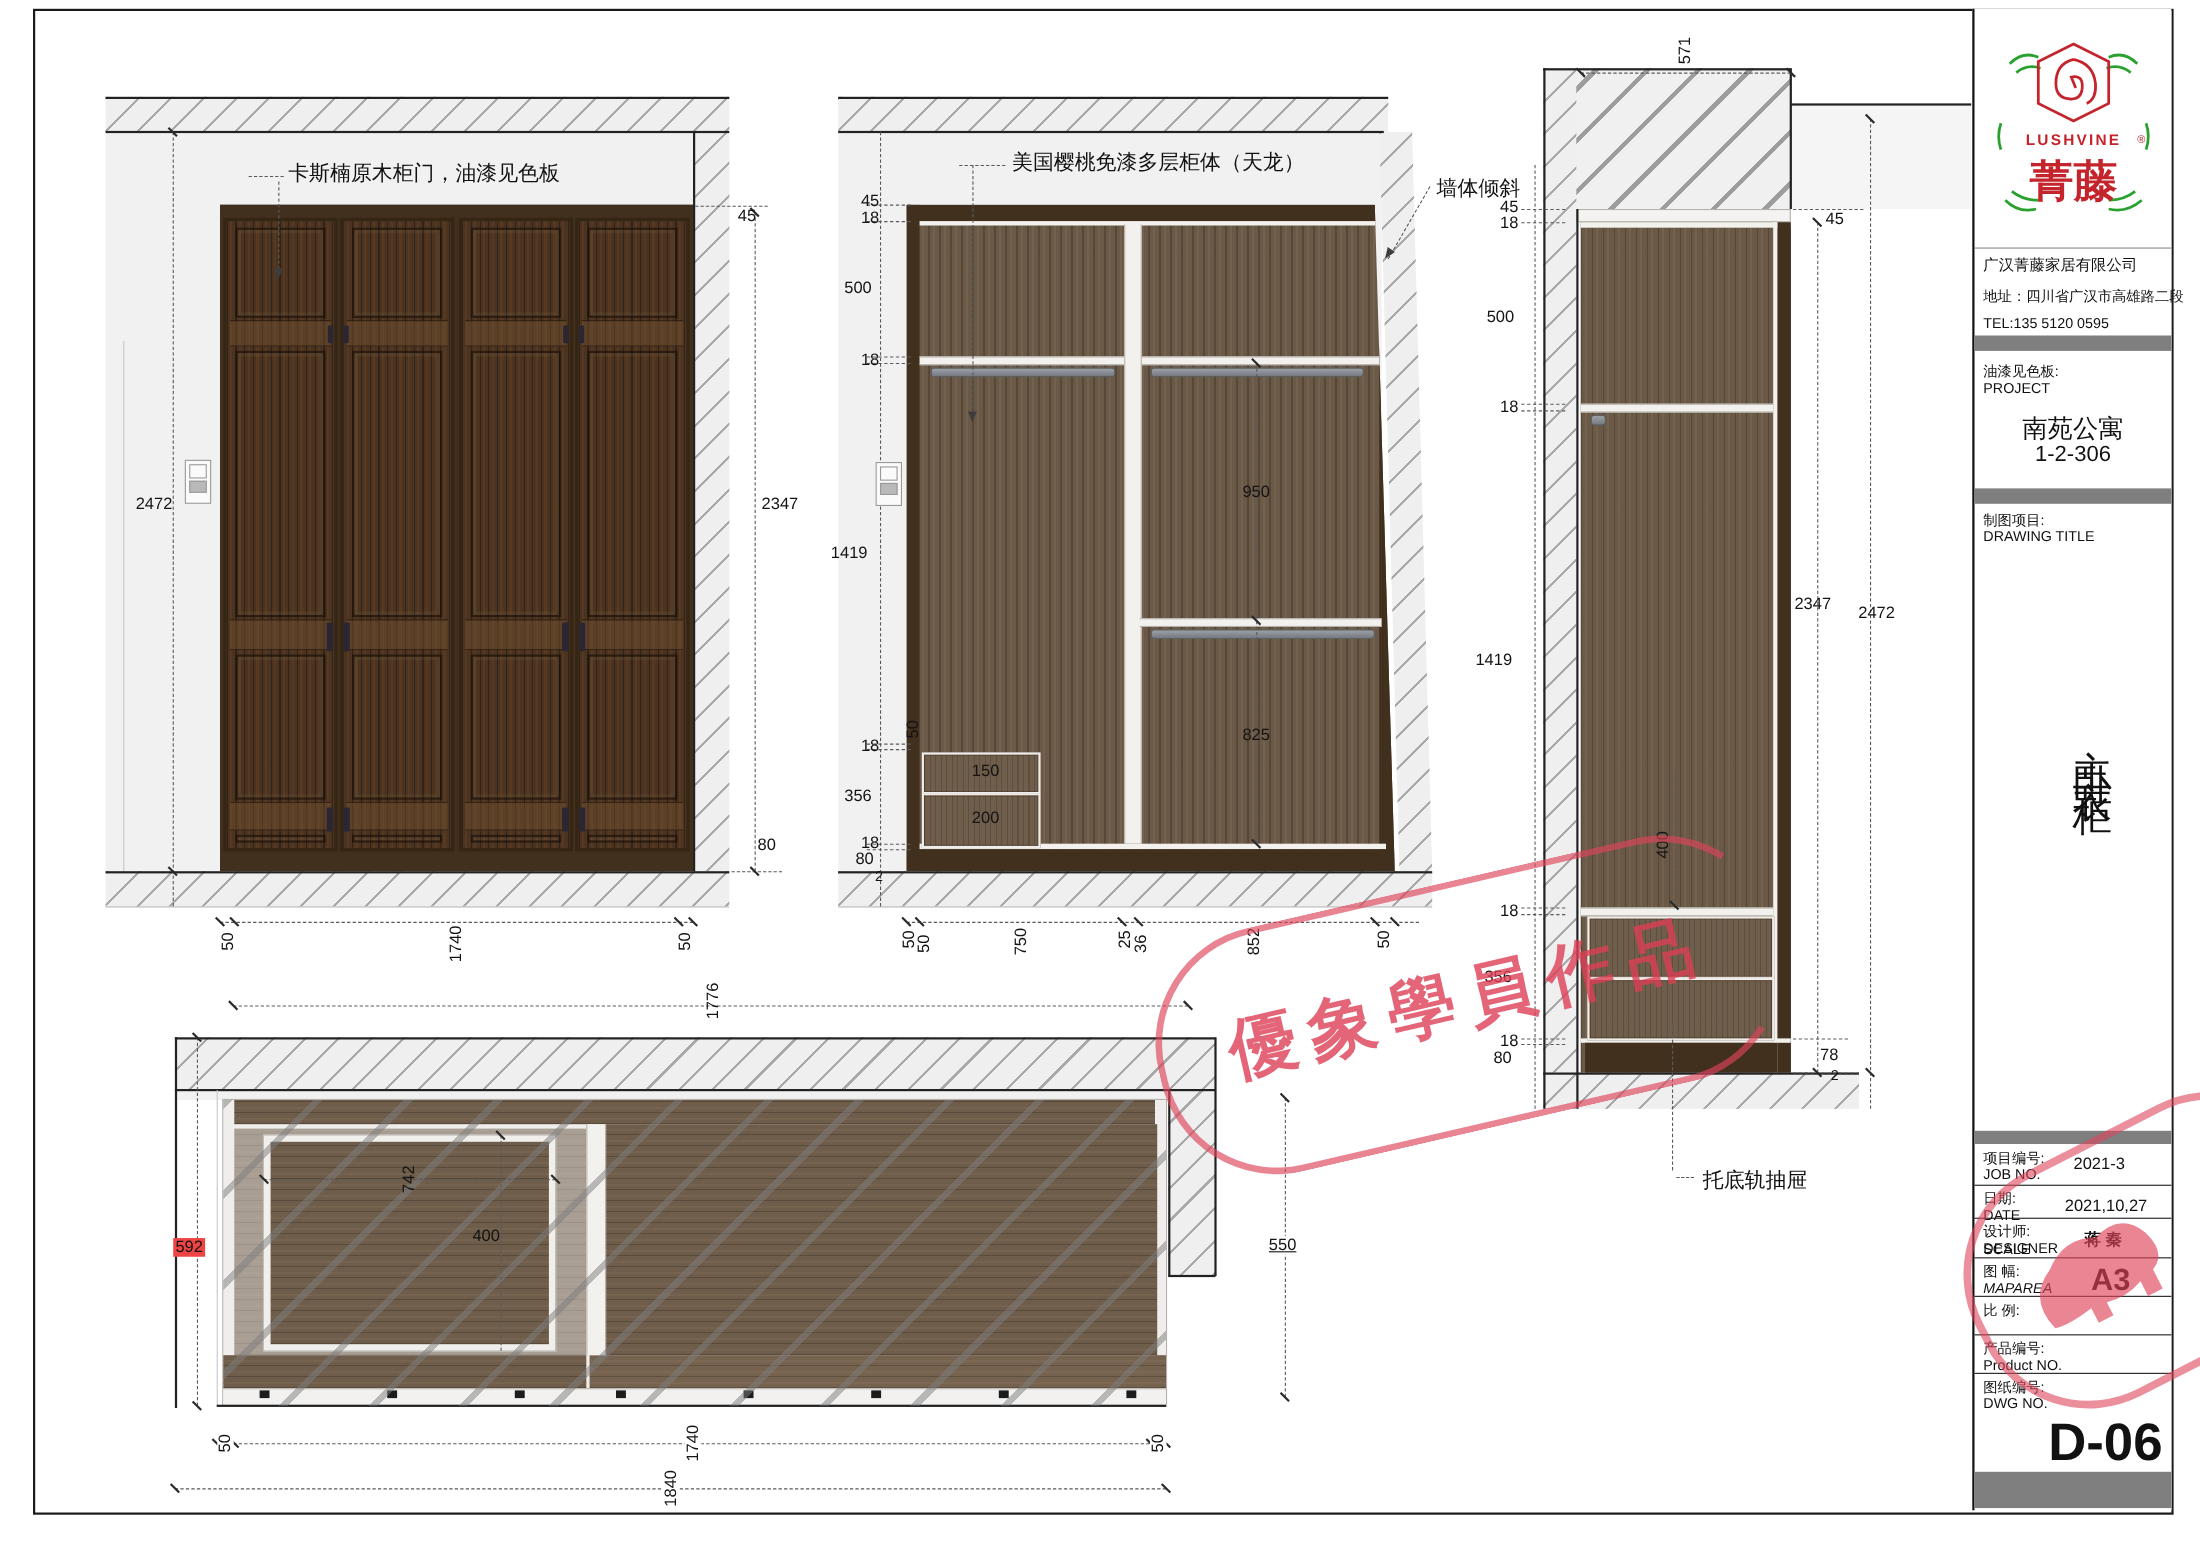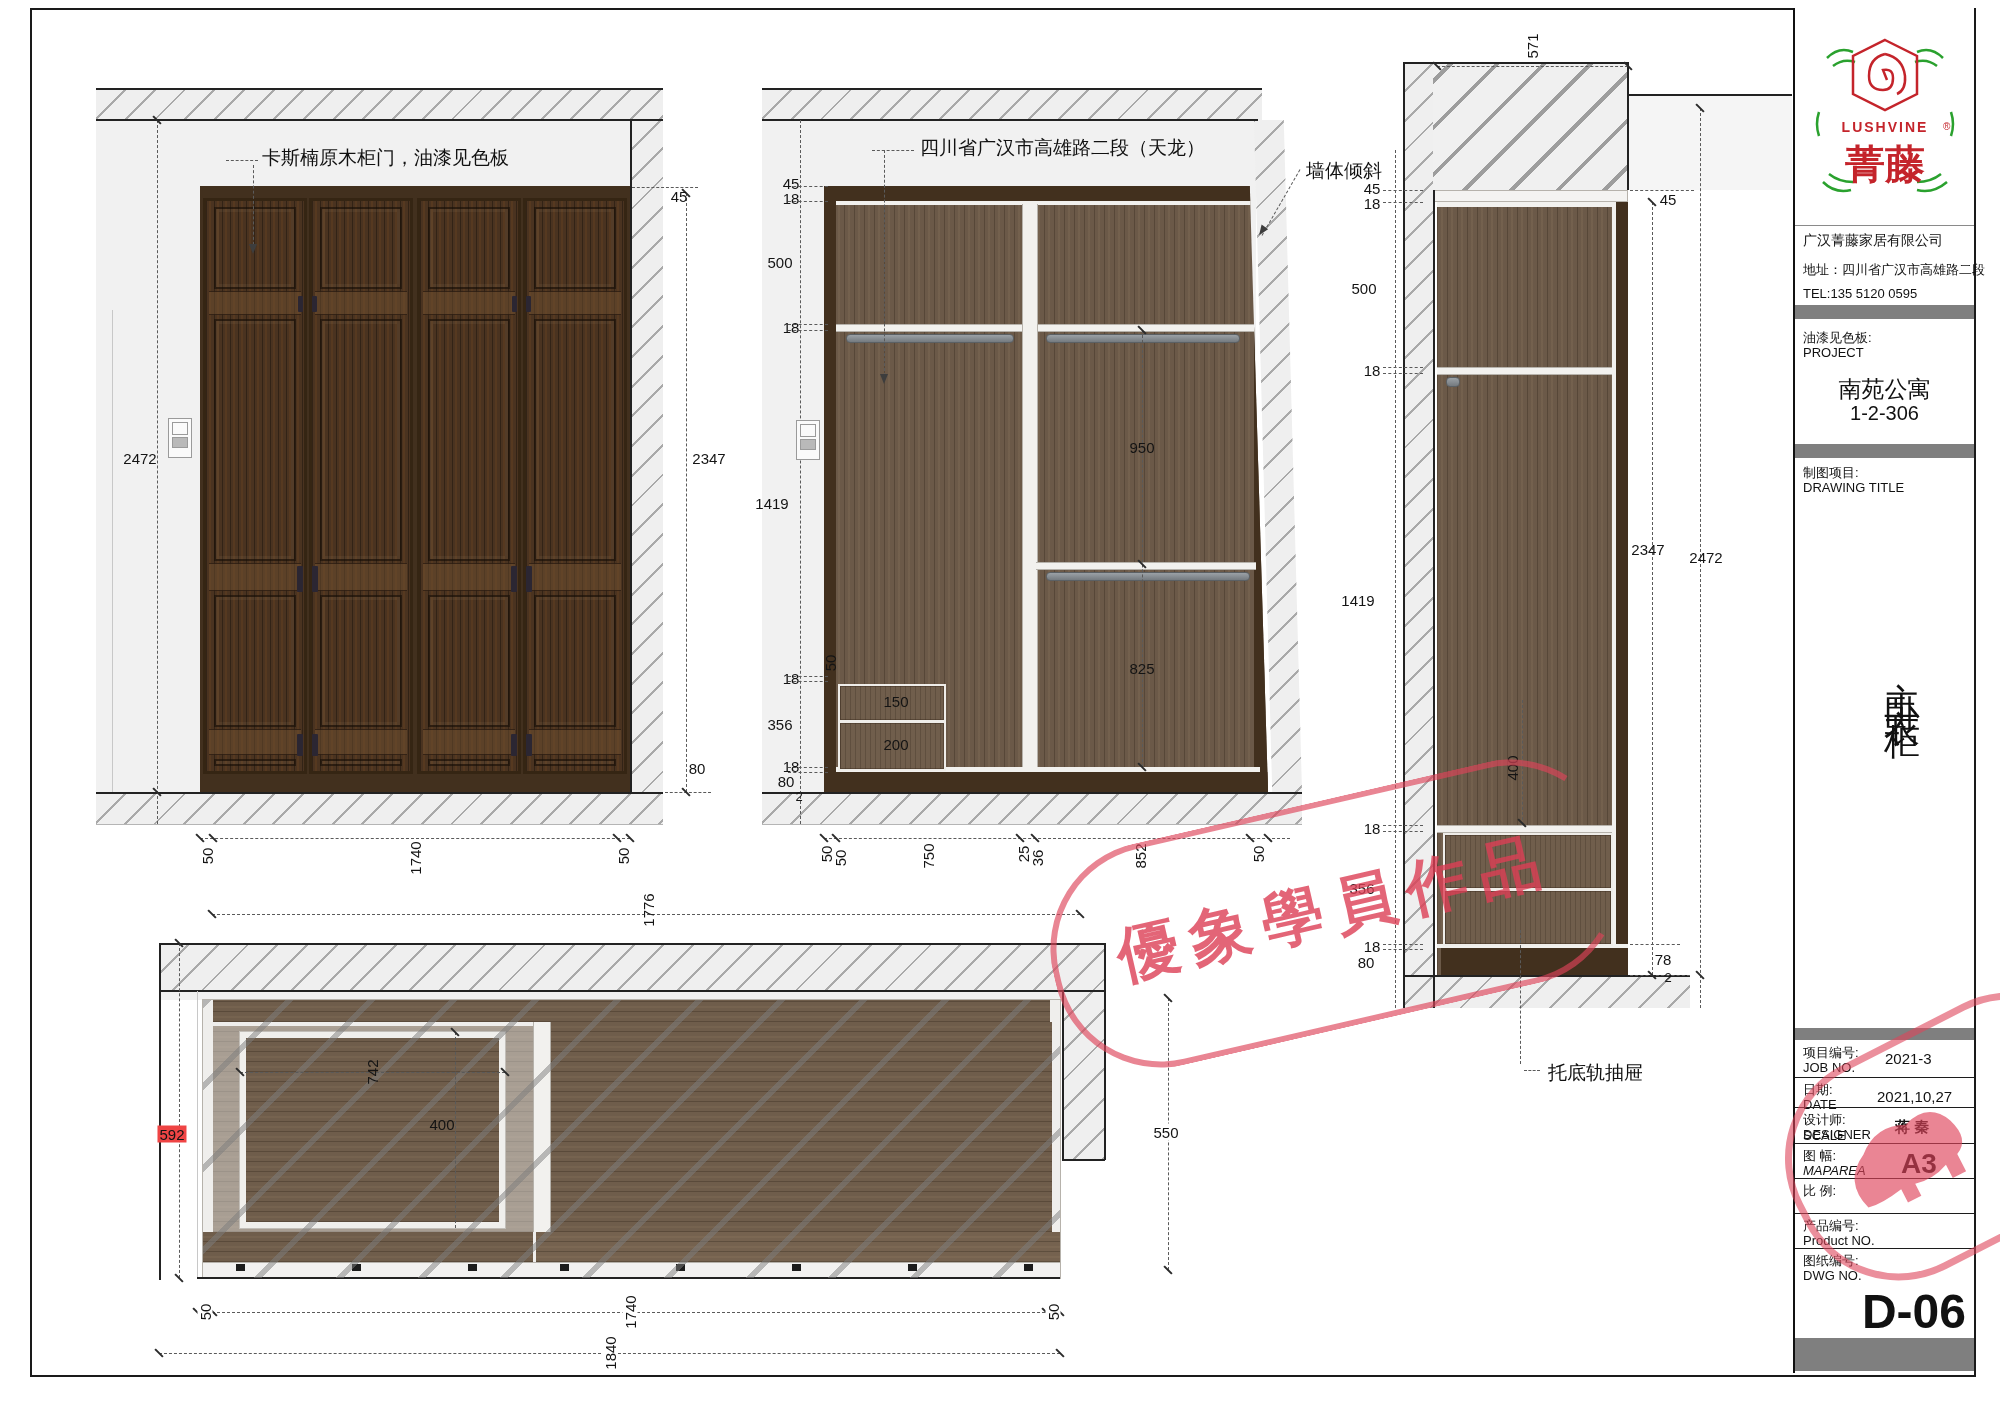--- a/index.html
+++ b/index.html
@@ -210,21 +210,21 @@
   <div class="tick" style="left:1142px;top:767px;"></div>
   <span class="dim" style="left:1142px;top:447px;">950</span>
   <span class="dim" style="left:1142px;top:668px;">825</span>
   <span class="dim" style="left:896px;top:701px;">150</span>
   <span class="dim" style="left:896px;top:744px;">200</span>
   <span class="dim rot" style="left:830px;top:663px;">50</span>
 
   <div class="dh" style="left:872px;top:150px;width:42px;"></div>
   <div class="dv" style="left:884px;top:150px;height:226px;"></div>
   <div class="arrd" style="left:884px;top:374px;"></div>
-  <div class="note" style="left:920px;top:135px;">四川省广汉市高雄路二段（天龙）</div>
+  <div class="note" style="left:920px;top:135px;">美国樱桃免漆多层柜体（天龙）</div>
   <div class="dh" style="left:1243px;top:202px;width:76px;transform:rotate(120deg);"></div>
   <div class="arrd" style="left:1262px;top:226px;transform:translate(-50%,0) rotate(35deg);"></div>
   <div class="note" style="left:1306px;top:158px;">墙体倾斜</div>
 
   <div class="sw" style="left:796px;top:420px;">
       <div class="a"></div>
       <div class="b"></div>
     </div>
 
   <div class="dv" style="left:800px;top:120px;height:704px;"></div>
@@ -374,21 +374,21 @@
   <div class="tick" style="left:212px;top:914px;"></div>
   <div class="tick" style="left:1080px;top:914px;"></div>
   <span class="dim rot" style="left:648px;top:910px;">1776</span>
   <div class="dv" style="left:179px;top:943px;height:335px;"></div>
   <div class="tick" style="left:179px;top:943px;"></div>
   <div class="tick" style="left:179px;top:1278px;"></div>
   <span class="dim" style="left:172px;top:1134px;background:#ef4444;padding:1px 2px;">592</span>
   <div class="dv" style="left:1168px;top:998px;height:272px;"></div>
   <div class="tick" style="left:1168px;top:998px;"></div>
   <div class="tick" style="left:1168px;top:1270px;"></div>
-  <span class="dim" style="left:1166px;top:1132px;background:#fff;padding:1px 2px;">550</span>
+  <span class="dim" style="left:1166px;top:1132px;background:#fff;padding:1px 2px;text-decoration:underline;">550</span>
   <div class="dh" style="left:240px;top:1072px;width:265px;"></div>
   <div class="tick" style="left:240px;top:1072px;"></div>
   <div class="tick" style="left:505px;top:1072px;"></div>
   <span class="dim rot" style="left:372px;top:1072px;">742</span>
   <div class="dv" style="left:455px;top:1032px;height:196px;"></div>
   <div class="tick" style="left:455px;top:1032px;"></div>
   <span class="dim" style="left:442px;top:1124px;">400</span>
   <div class="dh" style="left:197px;top:1312px;width:863px;"></div>
   <div class="tick" style="left:197px;top:1312px;"></div>
   <div class="tick" style="left:213px;top:1312px;"></div>

